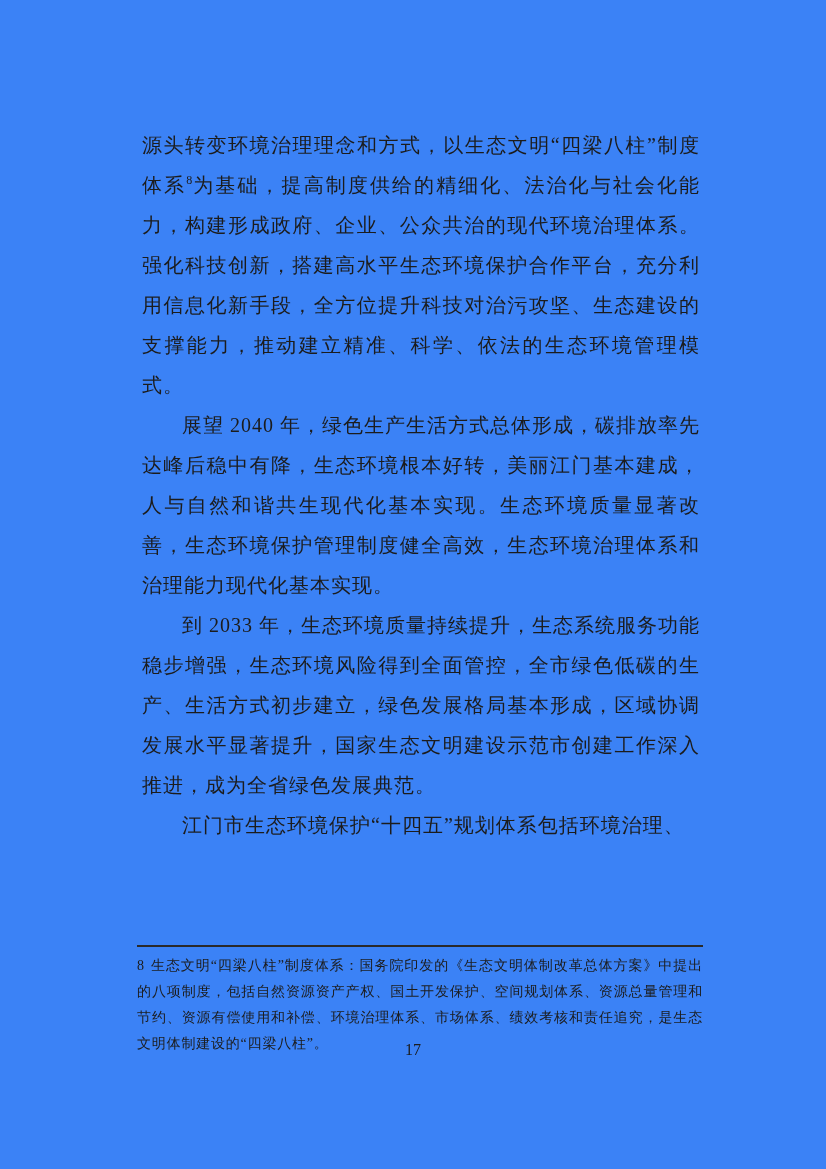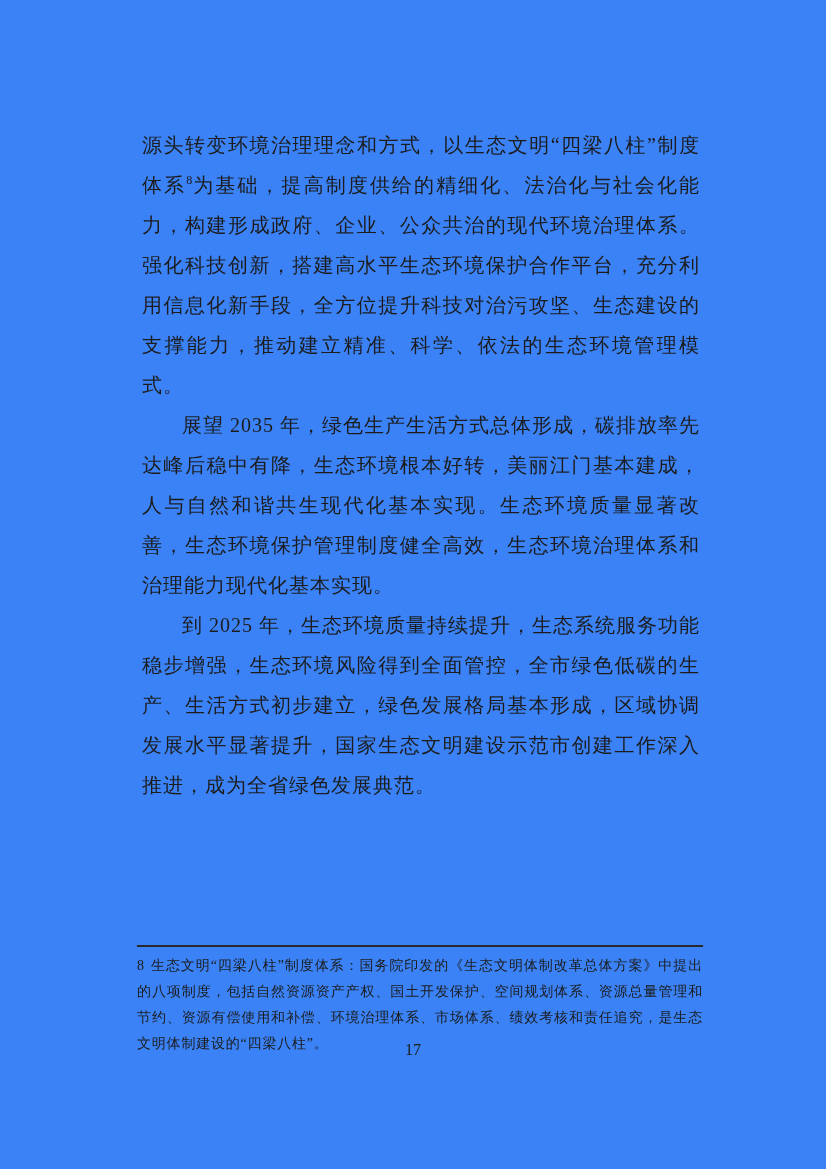--- a/index.html
+++ b/index.html
@@ -87,24 +87,25 @@
 </head>
 <body>
 
 <div class="page">
 
   <div class="content">
 
     <p class="para"><span>源头转变环境治理理念和方式，以生态文明“四梁八柱”制度体系</span><sup class="footnote-ref">8</sup><span>为基础，提高制度供给的精细化、法治化与社会化能力，构建形成政府、企业、公众共治的现代环境治理体系。强化科技创新，搭建高水平生态环境保护合作平台，充分利用信息化新手段，全方位提升科技对治污攻坚、生态建设的支撑能力，推动建立精准、科学、依法的生态环境管理模式。</span></p>
 
 
-    <p class="para indent">展望 2035 年，绿色生产生活方式总体形成，碳排放率先达峰后稳中有降，生态环境根本好转，美丽江门基本建成，人与自然和谐共生现代化基本实现。生态环境质量显著改善，生态环境保护管理制度健全高效，生态环境治理体系和治理能力现代化基本实现。</p>
+    <p class="para indent">展望 2040 年，绿色生产生活方式总体形成，碳排放率先达峰后稳中有降，生态环境根本好转，美丽江门基本建成，人与自然和谐共生现代化基本实现。生态环境质量显著改善，生态环境保护管理制度健全高效，生态环境治理体系和治理能力现代化基本实现。</p>
 
-    <p class="para indent">到 2025 年，生态环境质量持续提升，生态系统服务功能稳步增强，生态环境风险得到全面管控，全市绿色低碳的生产、生活方式初步建立，绿色发展格局基本形成，区域协调发展水平显著提升，国家生态文明建设示范市创建工作深入推进，成为全省绿色发展典范。</p>
+    <p class="para indent">到 2033 年，生态环境质量持续提升，生态系统服务功能稳步增强，生态环境风险得到全面管控，全市绿色低碳的生产、生活方式初步建立，绿色发展格局基本形成，区域协调发展水平显著提升，国家生态文明建设示范市创建工作深入推进，成为全省绿色发展典范。</p>
 
+    <p class="para indent">江门市生态环境保护“十四五”规划体系包括环境治理、</p>
 
   </div>
 
   <div class="footnote-area">
     <div class="footnote-rule"></div>
     <p class="footnote-text"><span class="footnote-marker">8</span><span>生态文明“四梁八柱”制度体系：国务院印发的《生态文明体制改革总体方案》中提出的八项制度，包括自然资源资产产权、国土开发保护、空间规划体系、资源总量管理和节约、资源有偿使用和补偿、环境治理体系、市场体系、绩效考核和责任追究，是生态文明体制建设的“四梁八柱”。</span></p>
   </div>
 
   <div class="page-number">17</div>
 

